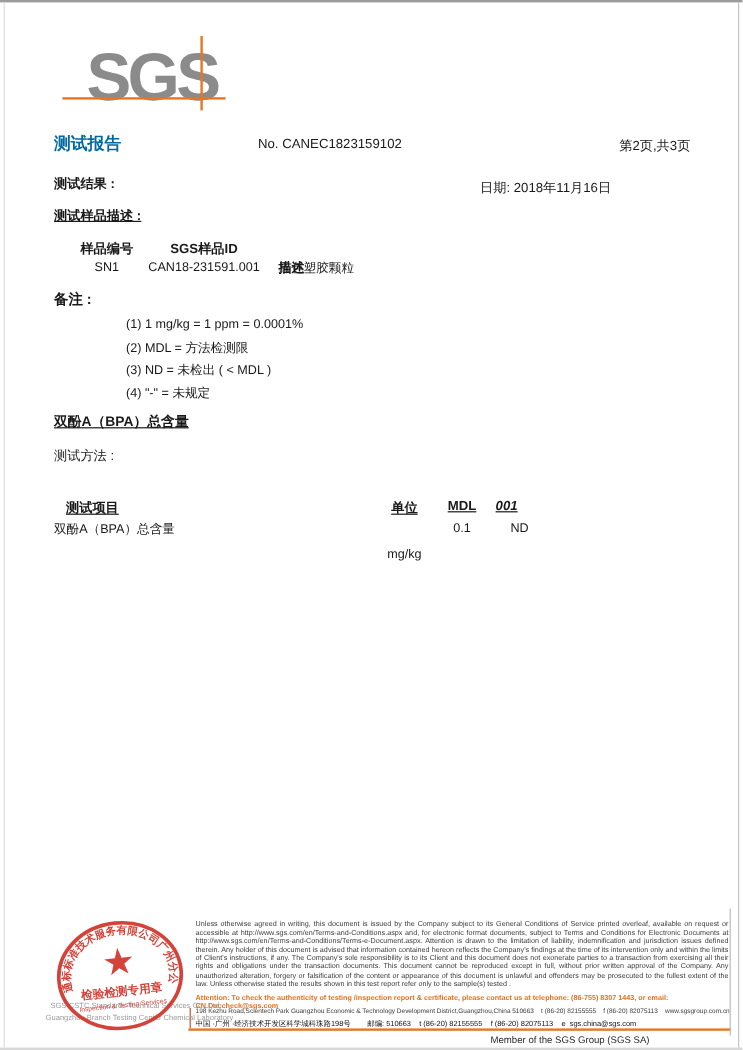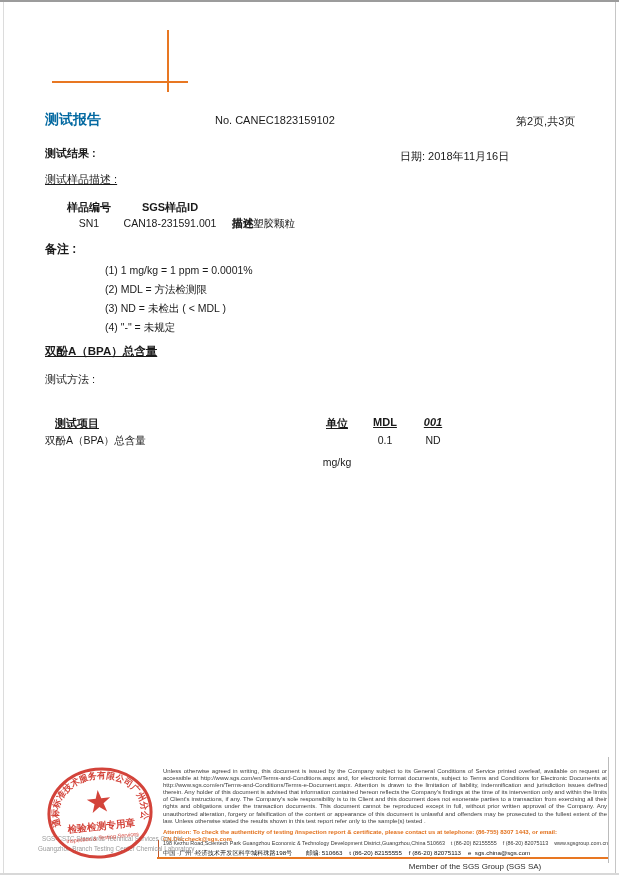--- a/index.html
+++ b/index.html
@@ -20,21 +20,21 @@
   .logo-hline { left:52px; top:81px; width:136px; height:2px; background:#e87722; }
   .logo-vline { left:167px; top:30px; width:2px; height:62px; background:#e87722; }
 
   
   .report-title { left:45px;  top:111px; font-size:14px; font-weight:bold; color:#0369a1; }
   .report-no    { left:215px; top:114px; font-size:11px; }
   .report-date  { left:400px; top:114px; font-size:11px;margin-top:35px; }
   .report-page  { left:516px; top:114px; font-size:11px; }
 
   .results-heading     { left:45px; top:146px; font-size:11px; font-weight:bold; }
-  .sample-desc-heading { left:45px; top:172px; font-size:11px; font-weight:normal; text-decoration:underline; }
+  .sample-desc-heading { left:45px; top:172px; font-size:11px; font-weight:bold; text-decoration:underline; }
 
   
   .st-h1 { left:58px;  top:200px; width:62px;  text-align:center; font-size:11px; font-weight:bold; }
   .st-h2 { left:118px; top:200px; width:104px; text-align:center; font-size:11px; font-weight:bold; }
   .st-h3 { left:232px; top:200px; font-size:11px; font-weight:bold;margin-top:16px; }
   .st-c1 { left:58px;  top:217px; width:62px;  text-align:center; font-size:10.5px; }
   .st-c2 { left:118px; top:217px; width:104px; text-align:center; font-size:10.5px; }
   .st-c3 { left:232px; top:217px; font-size:10.5px; }
 
   .notes-heading { left:45px; top:241px; font-size:12px; font-weight:bold; }
@@ -44,21 +44,21 @@
   .note-4 { left:105px; top:321px; font-size:10.5px; }
 
   .bpa-heading  { left:45px;  top:344px; font-size:11.5px; font-weight:bold; text-decoration:underline; }
   .method-label { left:45px;  top:372px; font-size:11px; }
   .method-text  { left:105px; top:371px; width:480px; font-size:11px; line-height:19px; text-align:justify; }
 
   
   .rt-h1 { left:55px;  top:416px; font-size:11px; font-weight:bold; text-decoration:underline; }
   .rt-h2 { left:315px; top:416px; width:44px; text-align:center; font-size:11px; font-weight:bold; text-decoration:underline; }
   .rt-h3 { left:365px; top:416px; width:40px; text-align:center; font-size:11px; font-weight:bold; text-decoration:underline; }
-  .rt-h4 { left:413px; top:416px; width:40px; text-align:center; font-size:11px; font-weight:bold; font-style:italic; text-decoration:underline; }
+  .rt-h4 { left:413px; top:416px; width:40px; font-size:11px; font-weight:bold; font-style:italic; text-decoration:underline; }
   .rt-c1 { left:45px;  top:434px; font-size:10.5px; }
   .rt-c2 { left:315px; top:456px; width:44px; text-align:center; font-size:10.5px; }
   .rt-c3 { left:365px; top:434px; width:40px; text-align:center; font-size:10.5px; }
   .rt-c4 { left:413px; top:434px; width:40px; text-align:center; font-size:10.5px; }
 
   
   .company-1 { left:42px; top:835px; font-size:6.3px; color:#9a9a9a; white-space:nowrap; z-index:1; }
   .company-2 { left:38px; top:845px; font-size:6.3px; color:#9a9a9a; white-space:nowrap; z-index:1; }
   .stamp { left:44px; top:766px; width:112px; height:94px; transform:rotate(-6deg); z-index:2; opacity:.92; }
 
@@ -74,20 +74,21 @@
 </head>
 <body>
 
 <div class="page">
 
   <div class="abs edge-top"></div>
   <div class="abs edge-left"></div>
   <div class="abs edge-right"></div>
   <div class="abs edge-bottom"></div>
 
+  <div class="abs logo-text">SGS</div>
   <div class="abs logo-hline"></div>
   <div class="abs logo-vline"></div>
 
   <div class="abs report-title">测试报告</div>
   <div class="abs report-no">No. CANEC1823159102</div>
   <div class="abs report-date">日期: 2018年11月16日</div>
   <div class="abs report-page">第2页,共3页</div>
 
   <div class="abs results-heading">测试结果 :</div>
   <div class="abs sample-desc-heading">测试样品描述 :</div>

